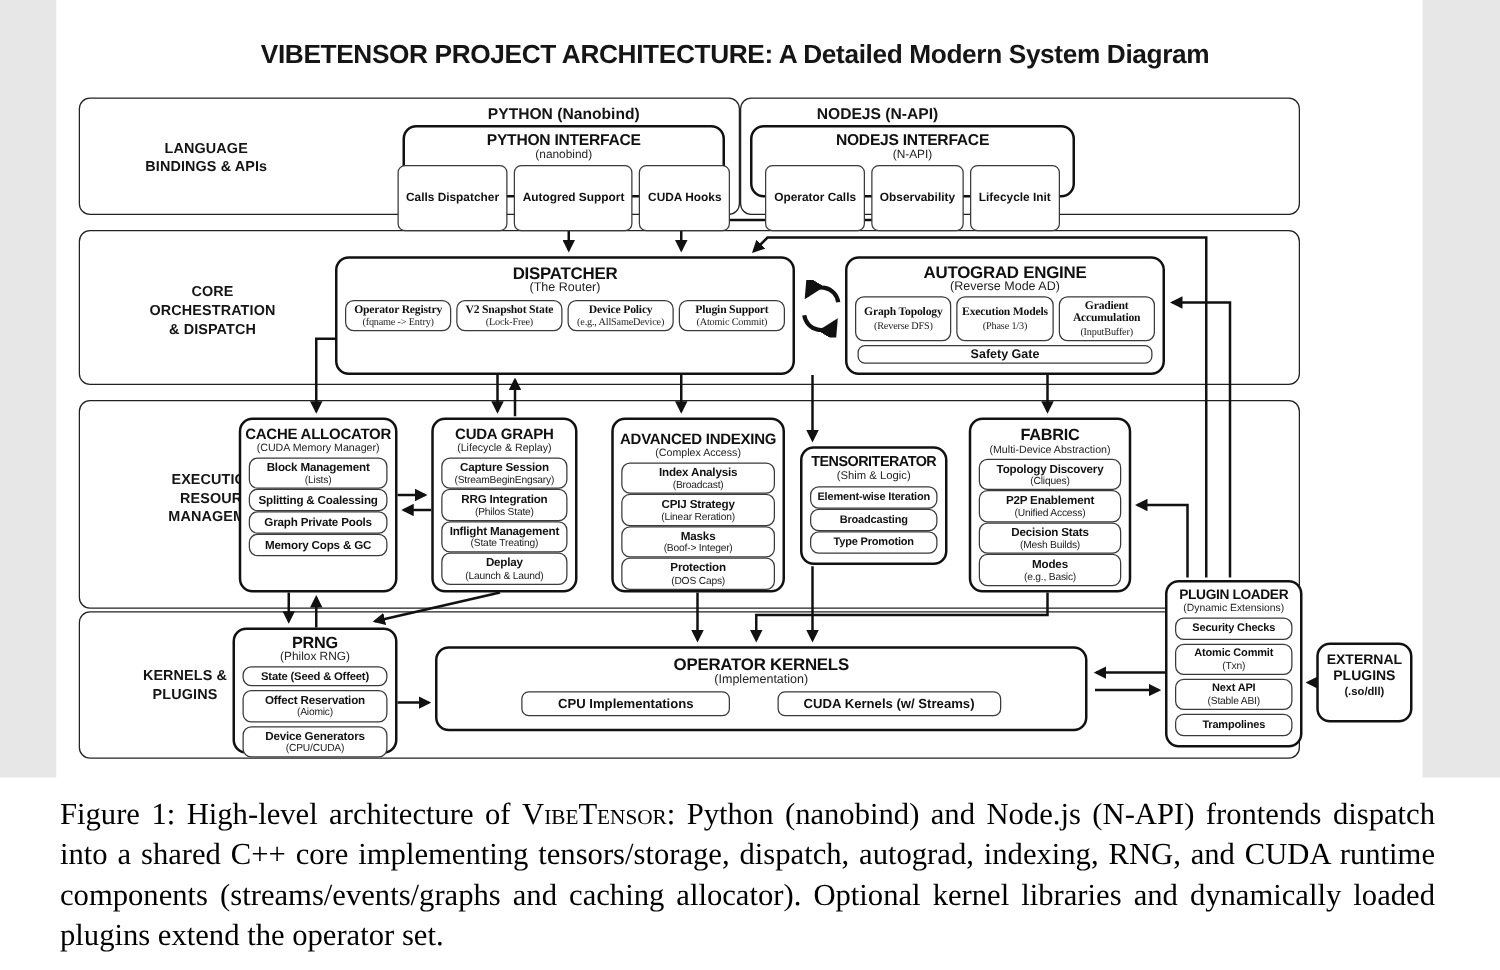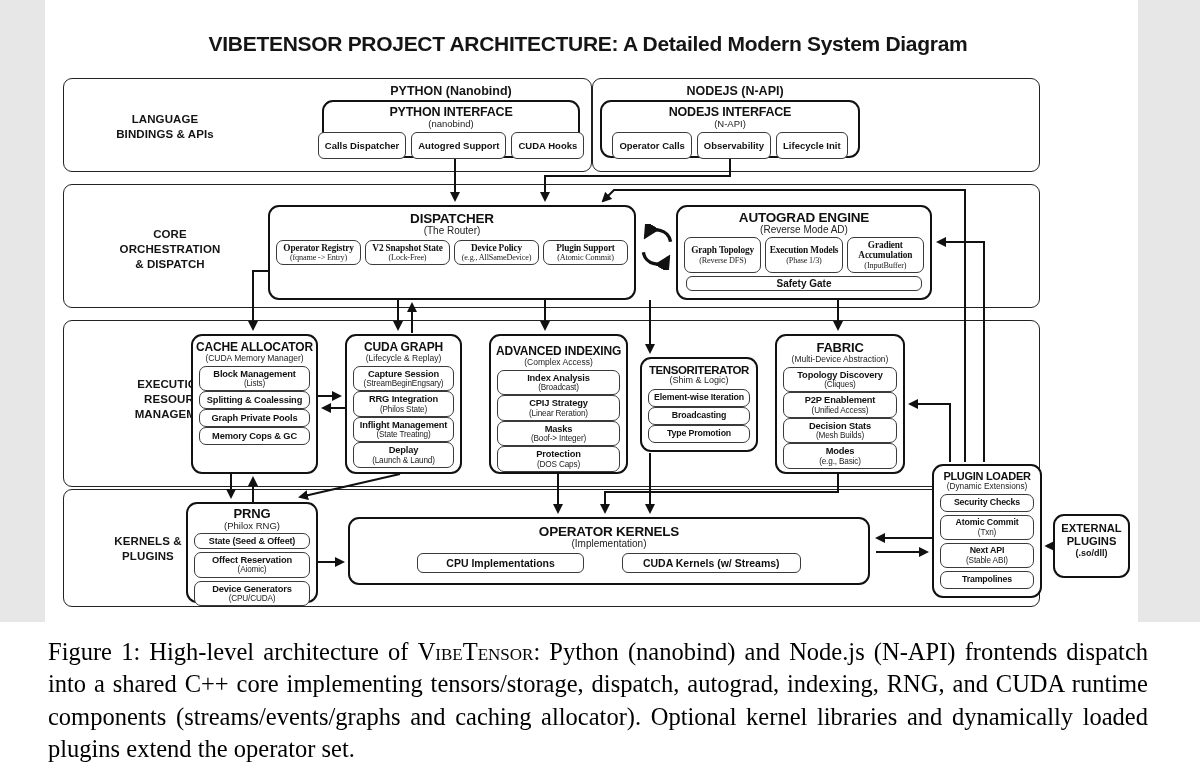--- a/index.html
+++ b/index.html
@@ -17,21 +17,21 @@
   .bandlabel { position:absolute; text-align:center; font-weight:bold; font-size:11.5px;
                line-height:1.32; letter-spacing:0.1px; color:#141414; }
 
   .ghead { position:absolute; text-align:center; font-weight:bold; font-size:12.5px; color:#141414; }
 
   .card { position:absolute; background:#fff; border:2.6px solid #111; border-radius:11px; text-align:center; }
   .card .ct { font-weight:bold; letter-spacing:-0.2px; color:#101010; }
   .card .cs { font-size:9.5px; color:#222; margin-top:-1px; }
 
   .hchips { display:flex; justify-content:center; gap:5px; margin-top:3px; padding:0 5px; }
-  .hchips .chip { border:1.3px solid #3a3a3a; border-radius:6px; background:#fff; padding:7px 6px;
+  .hchips .chip { border:1.3px solid #3a3a3a; border-radius:6px; background:#fff; padding:20px 6px;
                   font-size:9.5px; font-weight:bold; white-space:nowrap; }
 
   .colchips { display:flex; flex-direction:row; gap:4px; margin-top:4px; padding:0 6px;font-family:Liberation Serif, serif; }
   .colchips .chip { flex:1; border:1.3px solid #3a3a3a; border-radius:7px; background:#fff;
                     display:flex; flex-direction:column; justify-content:center; padding:2px 1px; }
   .chip .chip-t { font-weight:bold; font-size:9.3px; line-height:1.12; letter-spacing:-0.15px; }
   .chip .chip-s { font-weight:normal; font-size:8.2px; line-height:1.1; letter-spacing:-0.15px; color:#1c1c1c; }
 
   .vchips { display:flex; flex-direction:column; gap:0; margin:3px 6px 0; }
   .vchips .chip { border:1.3px solid #3a3a3a; border-radius:7px; background:#fff;
@@ -124,21 +124,21 @@
   <div class="card" style="left:322px;top:100px;width:258px;height:58px;">
     <div class="ct" style="font-size:12.5px;margin-top:3px;">PYTHON INTERFACE</div>
     <div class="cs">(nanobind)</div>
     <div class="hchips">
       <span class="chip">Calls Dispatcher</span>
       <span class="chip">Autogred Support</span>
       <span class="chip">CUDA Hooks</span>
     </div>
   </div>
 
-  <div class="ghead" style="left:605px;top:84px;width:260px;">NODEJS (N-API)</div>
+  <div class="ghead" style="left:572px;top:84px;width:260px;">NODEJS (N-API)</div>
   <div class="card" style="left:600px;top:100px;width:260px;height:58px;">
     <div class="ct" style="font-size:12.5px;margin-top:3px;">NODEJS INTERFACE</div>
     <div class="cs">(N-API)</div>
     <div class="hchips">
       <span class="chip">Operator Calls</span>
       <span class="chip">Observability</span>
       <span class="chip">Lifecycle Init</span>
     </div>
   </div>
 

